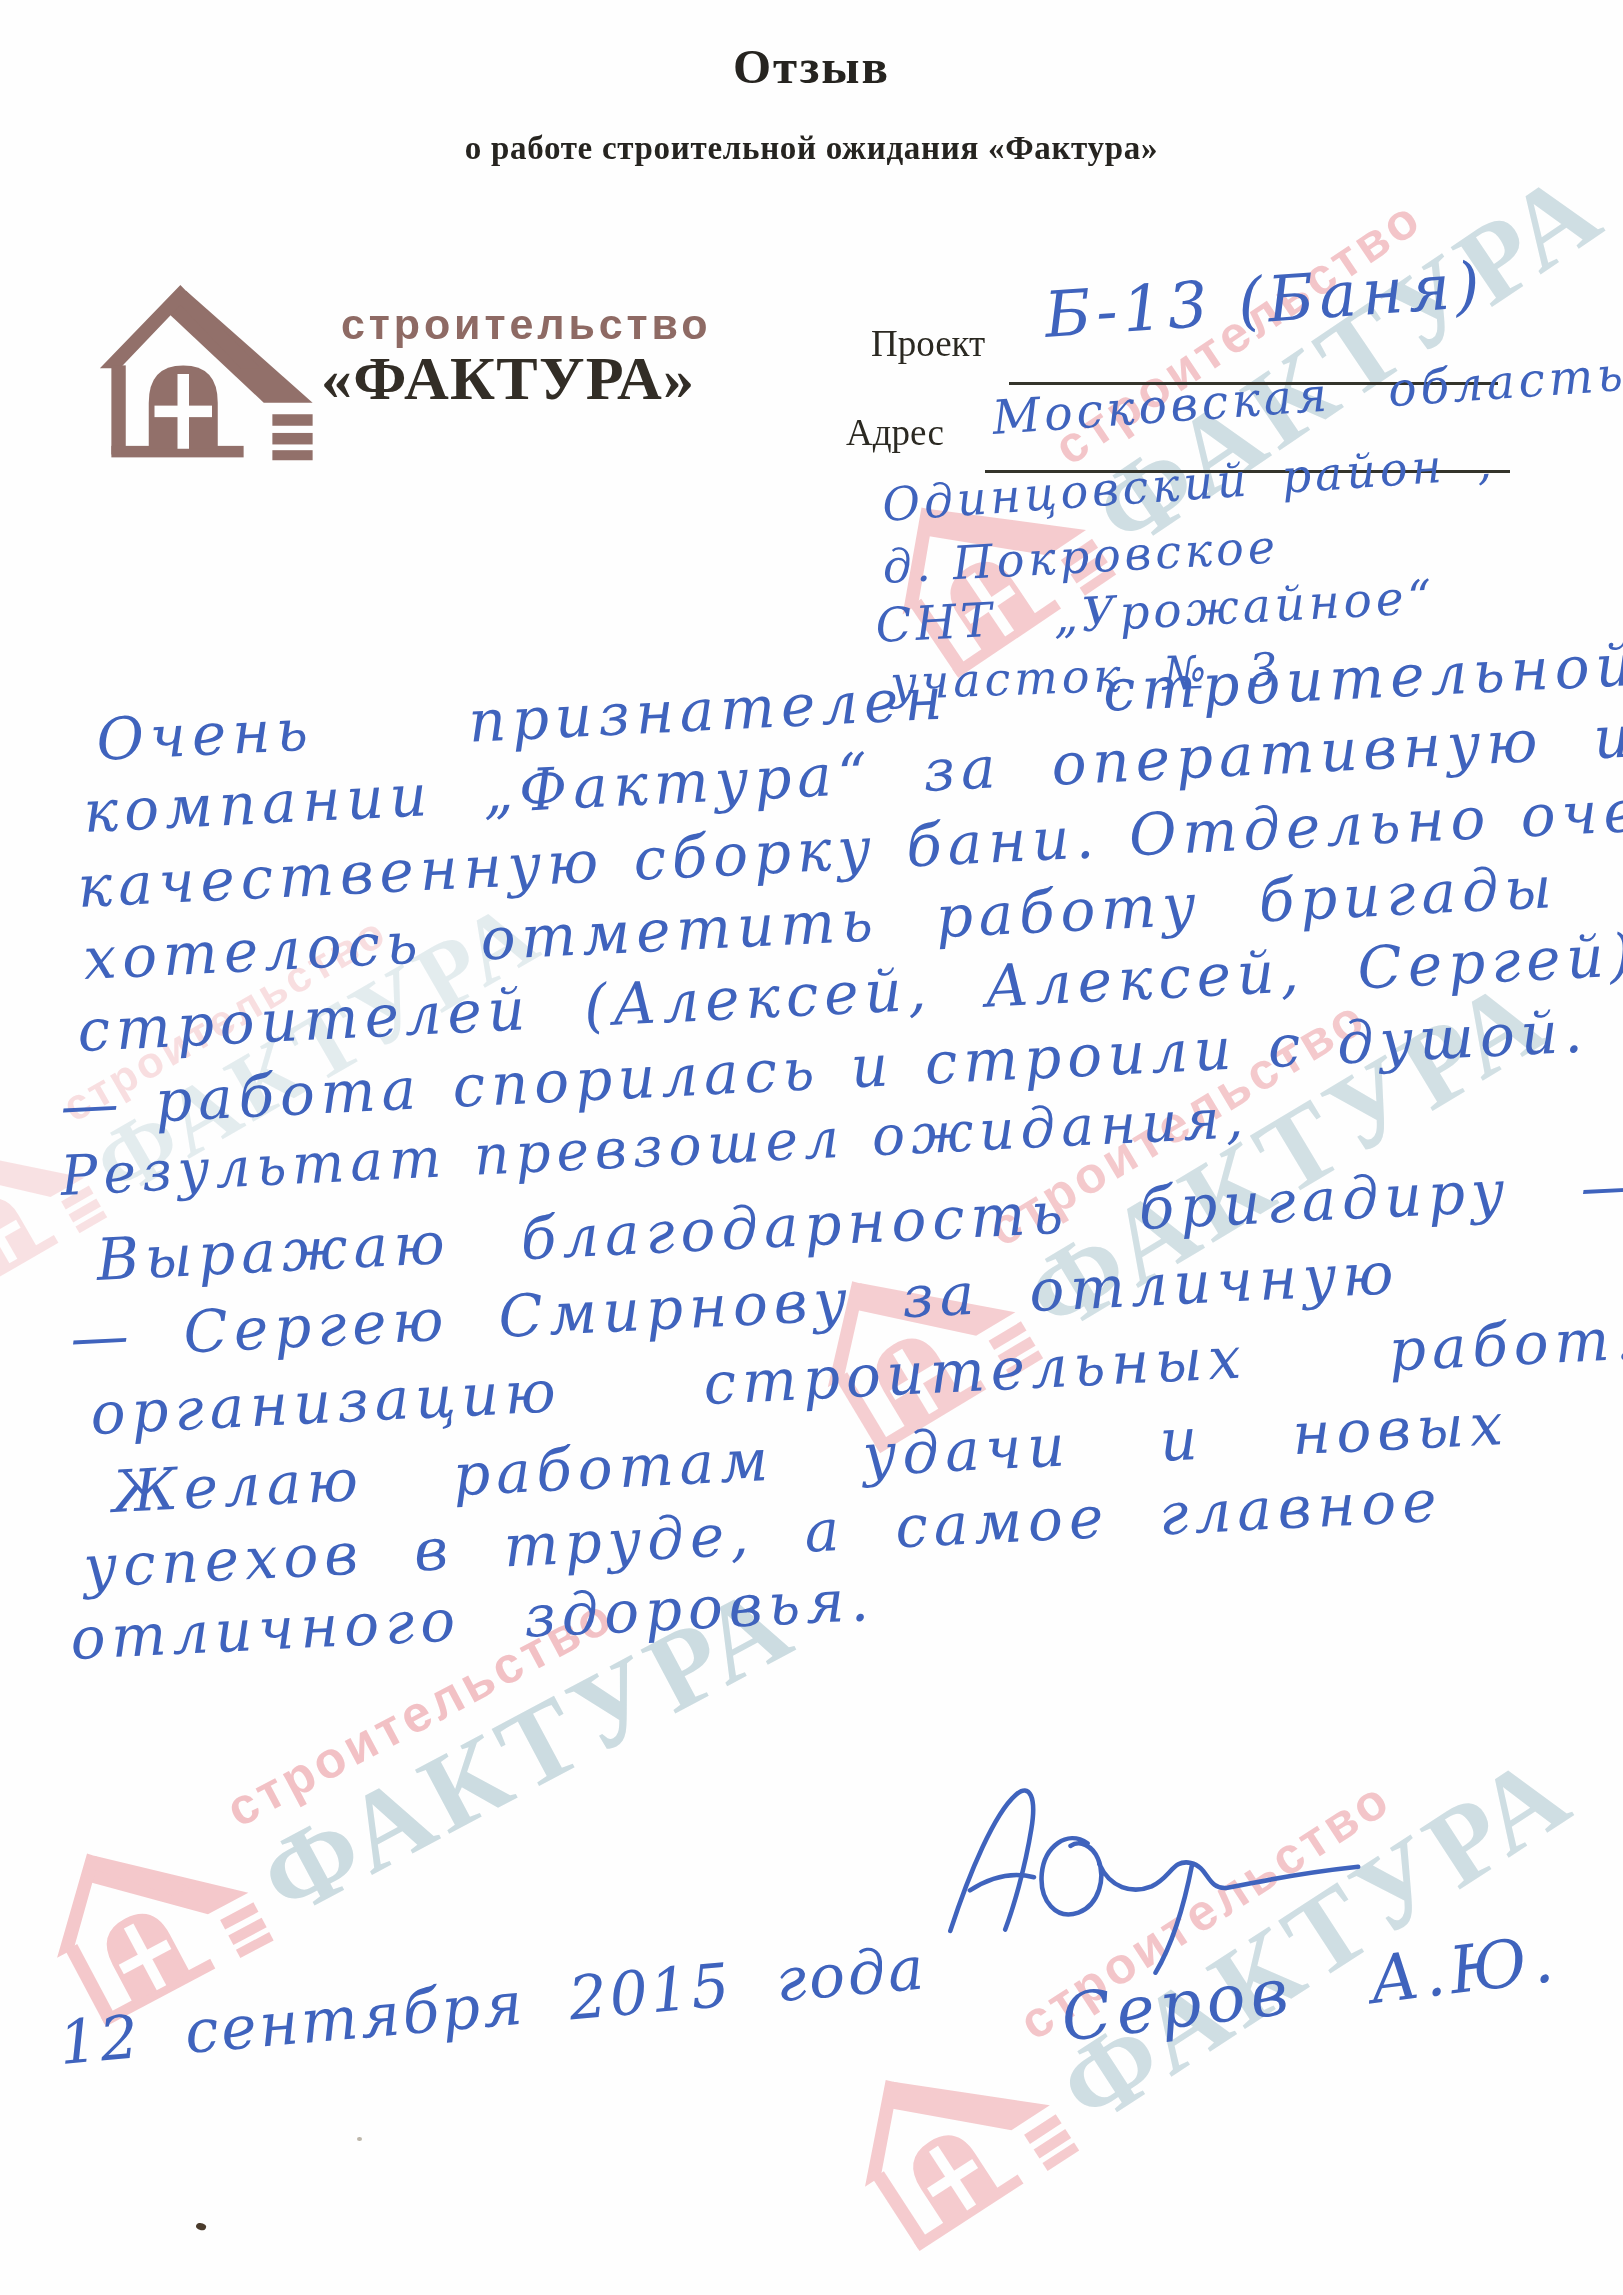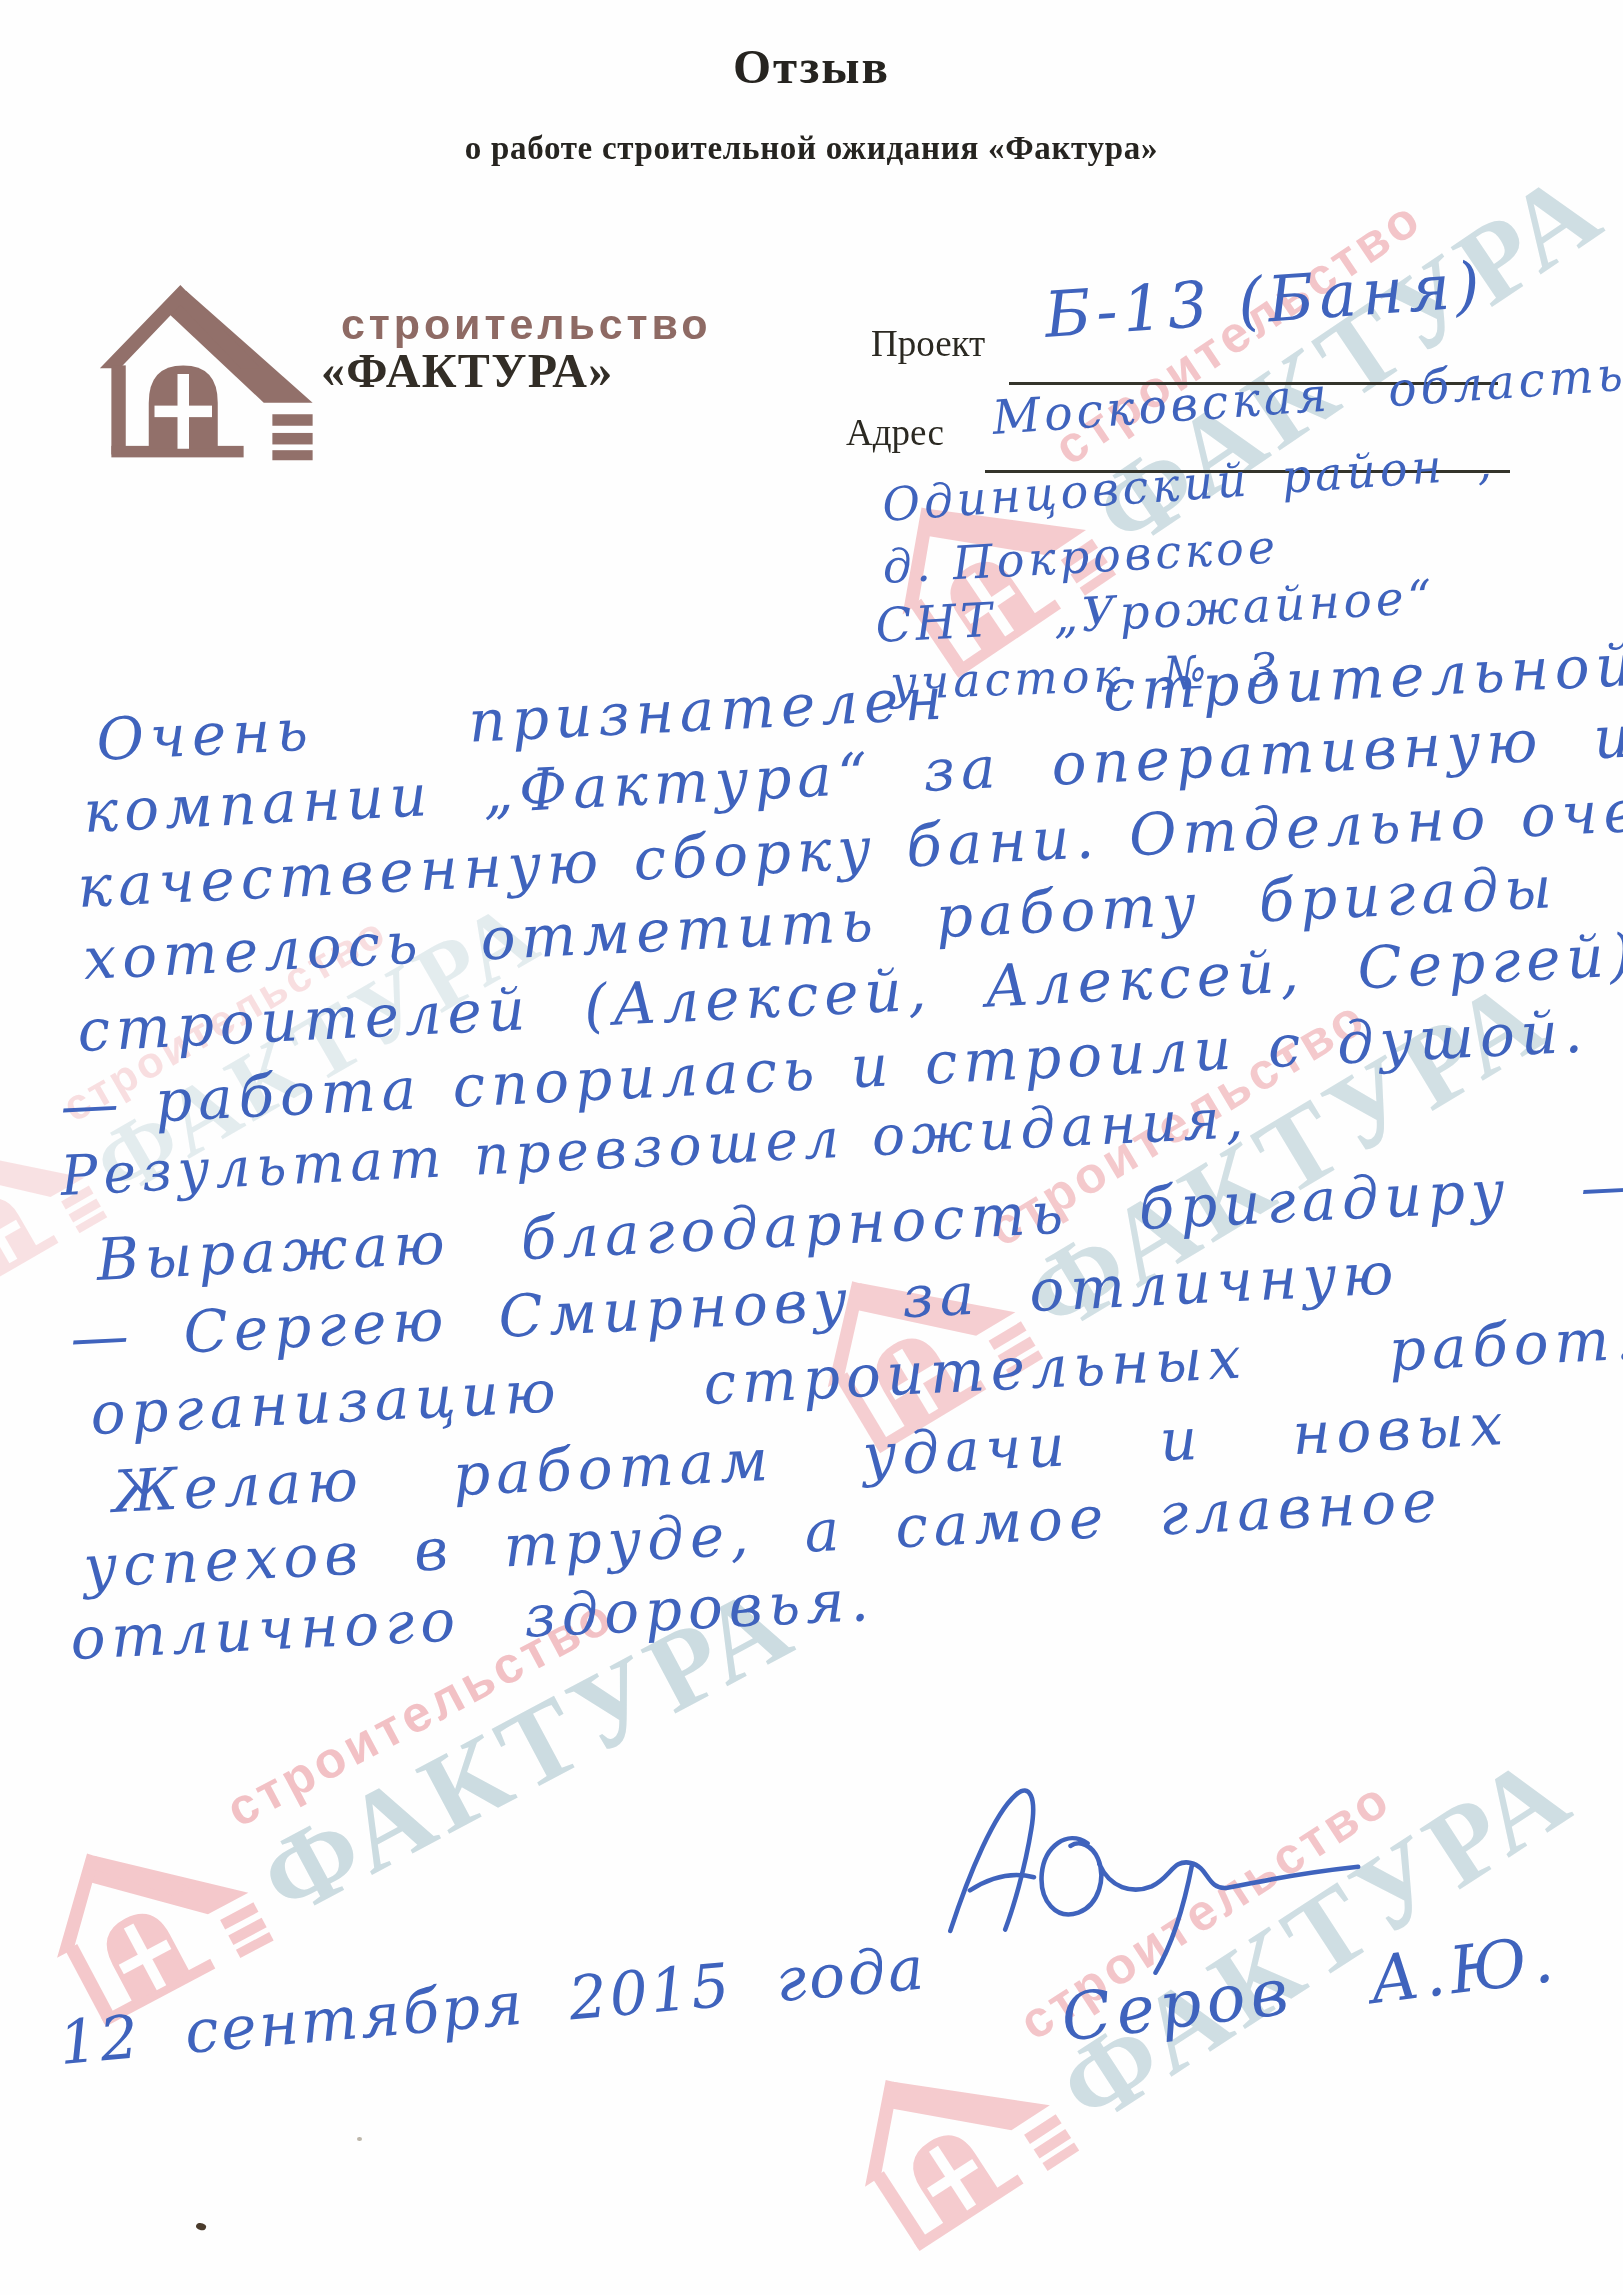--- a/index.html
+++ b/index.html
@@ -10,21 +10,21 @@
   
   .title{position:absolute;top:38px;left:0;width:100%;text-align:center;
     font-size:49px;font-weight:bold;color:#262420;letter-spacing:2px;}
   .subtitle{position:absolute;top:130px;left:0;width:100%;text-align:center;
     font-size:33px;font-weight:bold;color:#262420;letter-spacing:0.7px;}
 
   
   .logo-house{position:absolute;left:97px;top:250px;width:230px;height:225px;color:#92706a;}
   .logo-word-top{position:absolute;left:341px;top:300px;font-family:"Liberation Sans",sans-serif;
     font-weight:bold;font-size:43px;color:#8e6a64;letter-spacing:3.9px;}
-  .logo-word-main{position:absolute;left:321px;top:343px;font-weight:bold;font-size:48px;
+  .logo-word-main{position:absolute;left:321px;top:343px;font-weight:bold;font-size:62px;
     color:#322d26;letter-spacing:1.3px;}
 
   
   .label{position:absolute;font-size:37px;color:#2b2922;text-align:right;}
   .lbl-project{left:871px;top:322px;}
   .lbl-address{left:830px;top:411px;margin-left:16px;}
   .uline{position:absolute;height:3.3px;background:#34342b;}
   .ul-project{left:1009px;top:382px;width:489px;}
   .ul-address{left:985px;top:470px;width:525px;}
 

